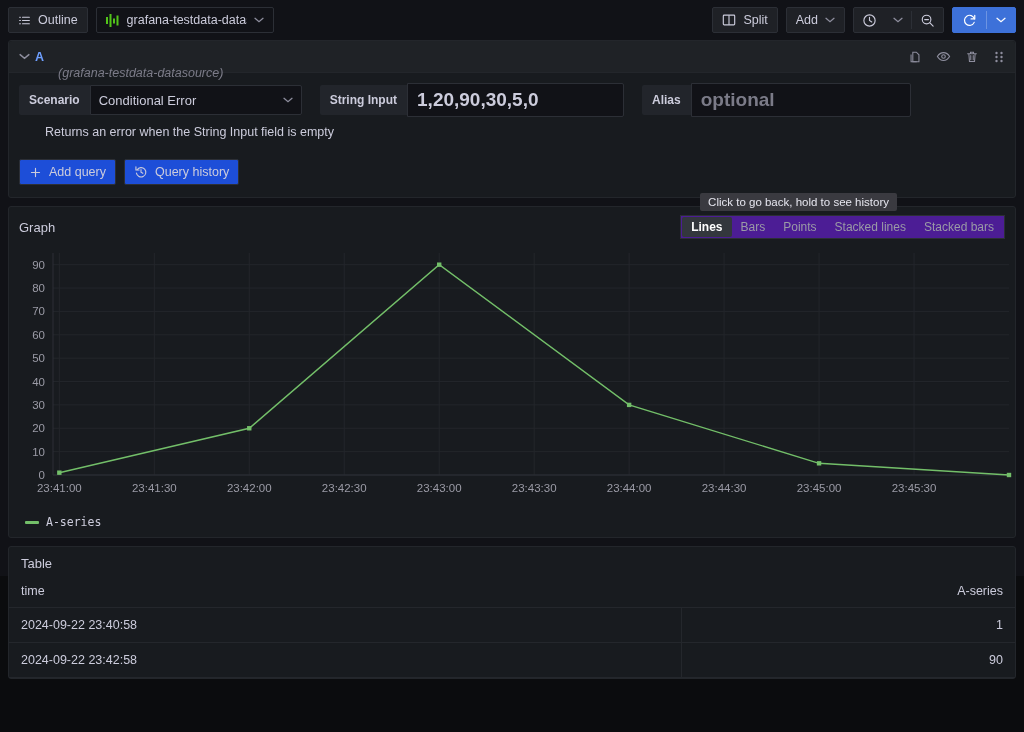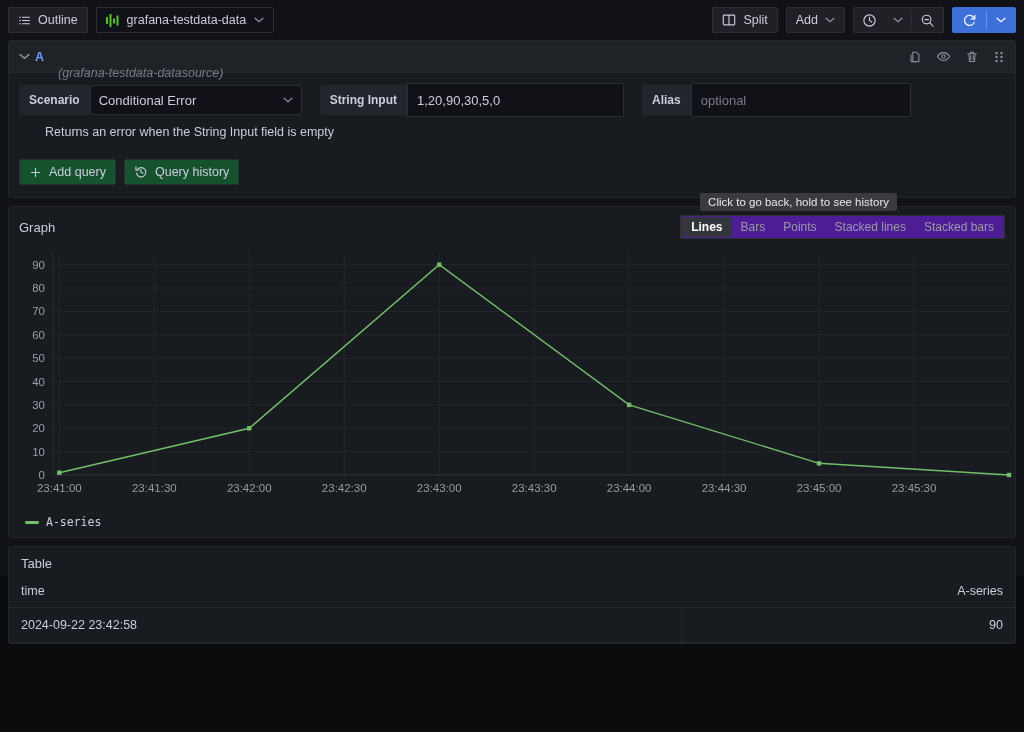--- a/index.html
+++ b/index.html
@@ -20,21 +20,21 @@
     justify-content: space-between;
   }
   .tb-left, .tb-right { display: flex; align-items: center; gap: 8px; }
   .btn {
     display: inline-flex; align-items: center; gap: 7px;
     height: 26px; padding: 0 9px;
     background: #1f2126; border: 1px solid #2c2f36; border-radius: 2px;
     color: #ccccdc; font-size: 12.5px; white-space: nowrap;
     cursor: pointer;
   }
-  .btn.ghost { background: #14532d; align-items: center; }
+  .btn.ghost { background: #1d4ed8; align-items: center; }
   .seg-group { display: flex; align-items: center; background:#1f2126; border:1px solid #2c2f36; border-radius:2px; height:26px; }
   .seg-group > .seg {
     display:inline-flex; align-items:center; justify-content:center; gap:6px;
     height:24px; padding:0 8px; cursor:pointer; color:#ccccdc; font-size:12.5px;
   }
   .seg-div { width:1px; height:18px; background:#2c2f36; }
   .btn-blue {
     display:flex; align-items:center; background:#3d71d9; border:1px solid #3d71d9;
     border-radius:2px; height:26px; color:#fff; cursor:pointer;
   }
@@ -77,21 +77,21 @@
     border-radius:2px 0 0 2px; white-space:nowrap;
   }
   .select {
     height:30px; background:#111217; border:1px solid #2c2f36; border-radius:0 2px 2px 0;
     display:flex; align-items:center; justify-content:space-between;
     padding:0 8px; font-size:13px; color:#ccccdc; cursor:pointer;
   }
   .select.small { background:#22252b; border:none; border-radius:0 2px 2px 0; color:#8e8e9e; gap:10px; padding:0 10px; }
   .input {
     height:30px; background:#111217; border:1px solid #2c2f36; border-radius:0 2px 2px 0;
-    display:flex; align-items:center; padding:16px 9px; font-size:13px; color:#ccccdc;
+    display:flex; align-items:center; padding:16px 9px; font-size:19px; color:#ccccdc;font-weight:bold;
   }
   .input.ph { color:#7b7b88; }
   .hint { color:#ccccdc; font-size:12.5px; margin:8px 0 0 26px; }
   .q-buttons { display:flex; gap:8px; padding:10px 10px 12px 10px; }
 
   
   .g-head { display:flex; align-items:center; padding:8px 10px 4px 10px; position:relative; }
   .g-title { font-size:13px; color:#ccccdc; font-weight:400; }
   .radio-group {
     margin-left:auto; display:flex; align-items:center; height:24px;
@@ -387,19 +387,23 @@
     <div class="t-head">Table</div>
     <table>
       <thead>
         <tr>
           <th>time</th>
           <th class="num">A-series</th>
         </tr>
       </thead>
       <tbody id="table-body">
           <tr>
+            <td>2024-09-22 23:40:58</td>
+            <td class="num">1</td>
+          </tr>
+          <tr>
             <td>2024-09-22 23:42:58</td>
             <td class="num">90</td>
           </tr>
         </tbody>
     </table>
   </div>
 </div>
 
 </body></html>

